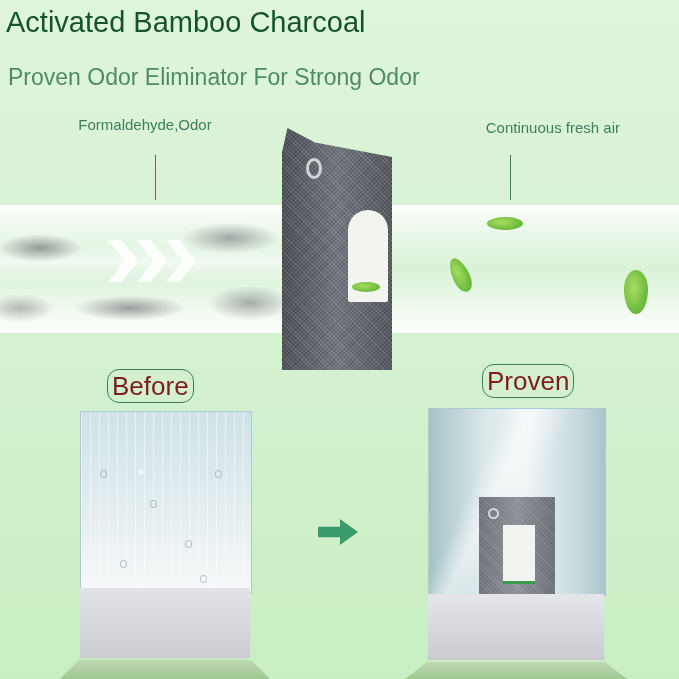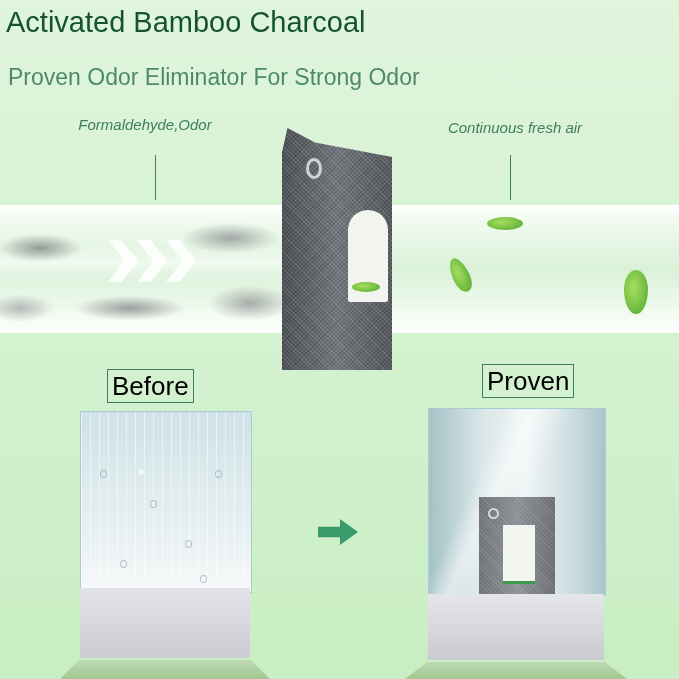--- a/index.html
+++ b/index.html
@@ -1,22 +1,22 @@
 <!DOCTYPE html>
 <html><head>
 <meta charset="utf-8">
 <style>
   html,body{margin:0;padding:0;}
   body{width:679px;height:679px;overflow:hidden;background:linear-gradient(180deg,#dff5dc 0%,#d3f1cf 55%,#c9eec3 100%);font-family:"Liberation Sans",sans-serif;position:relative;}
   .abs{position:absolute;}
   .title{left:6px;top:6px;font-size:29px;color:#14532d;white-space:nowrap;}
   .subtitle{left:8px;top:57px;font-size:23px;color:#4f8a68;white-space:nowrap;margin-top:7px;}
-  .label{font-size:15px;color:#3f7d5c;text-align:center;line-height:16px;white-space:nowrap;font-style:italic;}
+  .label{font-size:15px;color:#3f7d5c;text-align:center;line-height:16px;white-space:nowrap;}
   .lbl-left{left:40px;top:117px;width:210px;}
-  .lbl-right{left:410px;top:120px;width:210px;}
+  .lbl-right{left:410px;top:120px;width:210px;text-align:right;}
   .pointer{width:1px;background:#3f7d5c;}
   .p-left{left:155px;top:155px;height:45px;}
   .p-right{left:510px;top:155px;height:45px;}
   .band{left:0;top:205px;width:679px;height:128px;background:linear-gradient(180deg,rgba(255,255,255,.95) 0%,rgba(255,255,255,.6) 15%,rgba(220,240,220,.5) 50%,rgba(255,255,255,.7) 85%,rgba(255,255,255,.95) 100%);}
   .smoke{left:0;top:208px;width:290px;height:122px;background:
     radial-gradient(ellipse 60px 20px at 40px 40px,rgba(80,80,90,.55),transparent 70%),
     radial-gradient(ellipse 80px 18px at 130px 100px,rgba(70,70,80,.5),transparent 70%),
     radial-gradient(ellipse 70px 22px at 230px 30px,rgba(90,90,100,.5),transparent 70%),
     radial-gradient(ellipse 60px 25px at 250px 95px,rgba(80,80,90,.45),transparent 70%),
     radial-gradient(ellipse 50px 20px at 20px 100px,rgba(90,90,100,.4),transparent 70%),
@@ -26,21 +26,21 @@
     repeating-linear-gradient(45deg,rgba(255,255,255,.12) 0 1px,transparent 1px 3px),
     repeating-linear-gradient(-45deg,rgba(0,0,0,.15) 0 1px,transparent 1px 3px),
     linear-gradient(90deg,#4d5157,#73777d 50%,#55595f);clip-path:polygon(5% 0,30% 6%,100% 12%,100% 100%,0 100%,0 10%);}
   .hole{left:306px;top:158px;width:10px;height:15px;border:3px solid #cfd3d6;border-radius:50%;}
   .baglabel{left:348px;top:210px;width:40px;height:92px;background:#f2f4ef;border-radius:20px 20px 2px 2px;}
   .baglabel-leaf{left:352px;top:282px;width:28px;height:10px;background:#58b33a;border-radius:50%;}
   .leaf{background:radial-gradient(ellipse at 40% 40%,#a7dd60,#4ea82c);}
   .leaf1{left:487px;top:217px;width:36px;height:13px;border-radius:50%;}
   .leaf2{left:452px;top:257px;width:17px;height:36px;border-radius:50% 50% 50% 50%/60% 60% 40% 40%;transform:rotate(-25deg);}
   .leaf3{left:624px;top:270px;width:24px;height:44px;border-radius:50% 50% 50% 50%/45% 45% 55% 55%;}
-  .pill{border:1.5px solid #3f7d5c;border-radius:0;color:#000000;font-size:26px;padding:0 4px;line-height:32px;}
+  .pill{border:1.5px solid #3f7d5c;border-radius:12px;color:#7f1d1d;font-size:26px;padding:0 4px;line-height:32px;}
   .pill-before{left:107px;top:369px;}
   .pill-after{left:482px;top:364px;}
   .box{border:1px solid #a9cbd5;}
   .box-before{left:80px;top:411px;width:170px;height:180px;background:
     repeating-linear-gradient(90deg,rgba(255,255,255,.5) 0 1px,transparent 1px 9px),
     radial-gradient(circle at 60px 60px,rgba(255,255,255,.7) 2px,transparent 3px),
     linear-gradient(180deg,#cfe2e7,#e9f1f2 70%,#f7f9fa);}
   .drop{width:5px;height:6px;border:1px solid rgba(140,160,170,.6);border-radius:50%;}
   .base-before{left:80px;top:588px;width:170px;height:70px;background:linear-gradient(180deg,#e2e3e8,#cccdd3);}
   .floor-before{left:60px;top:660px;width:210px;height:19px;background:linear-gradient(180deg,#bfd9b3,#9fc790);clip-path:polygon(9% 0,91% 0,100% 100%,0 100%);}

